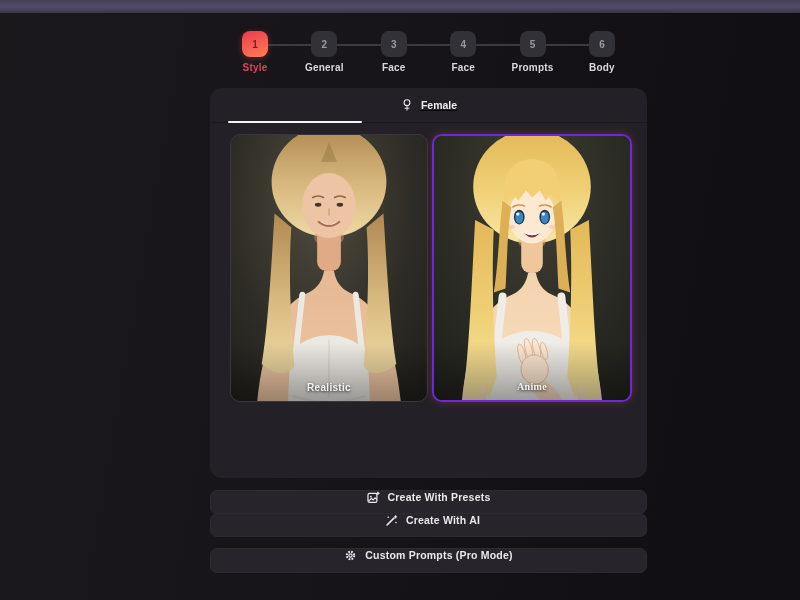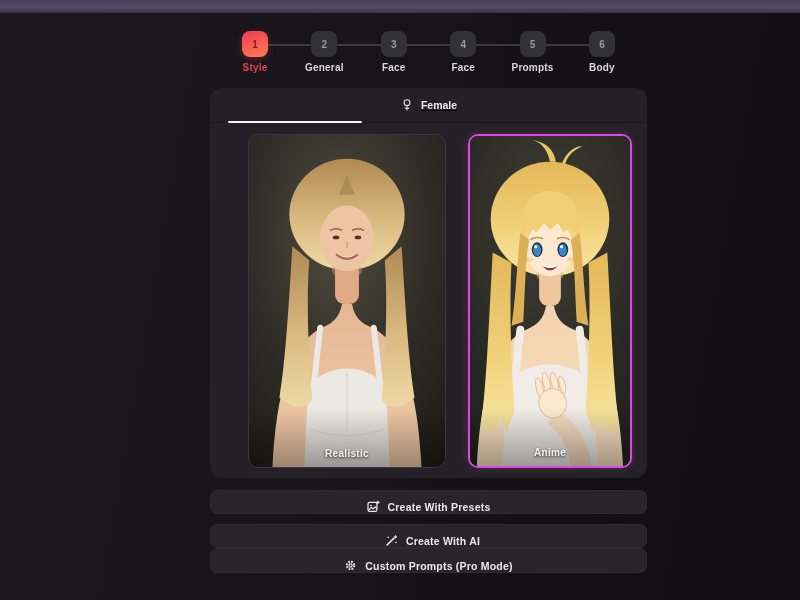--- a/index.html
+++ b/index.html
@@ -22,37 +22,37 @@
   
   .panel{position:absolute;left:210px;top:88px;width:437px;height:390px;background:#232127;border-radius:12px;box-sizing:border-box;}
   .tabbar{position:absolute;left:0;top:0;right:0;height:34px;display:flex;border-bottom:1px solid #19181c;text-decoration:underline;}
   .tab{flex:1;display:flex;align-items:center;justify-content:center;gap:7px;cursor:pointer;
        font-size:10.5px;font-weight:700;color:#83828a;position:relative;}
   .tab.active{color:#eceaef;}
   .tab-underline{position:absolute;left:18px;bottom:-1px;width:134px;height:2px;background:#f3f2f5;border-radius:2px;}
   .gicon{width:14px;height:14px;display:block;}
 
   .cards{position:absolute;left:20px;top:46px;right:15px;height:334px;display:flex;gap:4px;}
-  .card{position:relative;height:334px;border-radius:10px;overflow:hidden;cursor:pointer;box-sizing:border-box;
-        border:1px solid #39373d;background:#2a2823;margin-left:18px;}
+  .card{position:relative;height:268px;border-radius:10px;overflow:hidden;cursor:pointer;box-sizing:border-box;
+        border:1px solid #39373d;background:#2a2823;}
   .card.realistic{width:198px;}
   .card.anime{flex:1;}
-  .card.selected{border:2px solid #d946ef;box-shadow:0 0 8px rgba(233,75,110,.28);}
+  .card.selected{border:2px solid #6d28d9;box-shadow:0 0 8px rgba(233,75,110,.28);font-family:Liberation Serif, serif;}
   .card svg{position:absolute;inset:0;width:100%;height:100%;display:block;}
   .card-shade{position:absolute;left:0;right:0;bottom:0;height:58px;background:linear-gradient(180deg,rgba(0,0,0,0) 0%,rgba(0,0,0,.35) 100%);}
   .card-label{position:absolute;left:0;right:0;bottom:8px;text-align:center;font-size:10px;font-weight:700;color:#f4f3f1;
         text-shadow:0 1px 3px rgba(0,0,0,.8);letter-spacing:.3px;}
 
   
   .action-btn{position:absolute;left:210px;width:437px;height:24px;border-radius:7px;background:#27252b;border:1px solid #2d2b31;
-        display:flex;align-items:flex-end;justify-content:center;gap:8px;cursor:pointer;box-sizing:border-box;
+        display:flex;align-items:flex-start;justify-content:center;gap:8px;cursor:pointer;box-sizing:border-box;
         font-size:10.5px;font-weight:700;color:#e8e7ea;letter-spacing:.2px;}
   .action-btn:nth-of-type(1){top:490px;}
   .btn-presets{top:490px;}
-  .btn-ai{top:524px;padding-left:8px;}
+  .btn-ai{top:513px;padding-left:8px;}
   .btn-custom{top:548px;height:25px;}
   .bicon{width:13px;height:13px;display:block;flex:0 0 auto;}
 </style>
 </head>
 <body>
 
 <div class="screen">
   <div class="topbar"></div>
 
   <div class="stepper">

